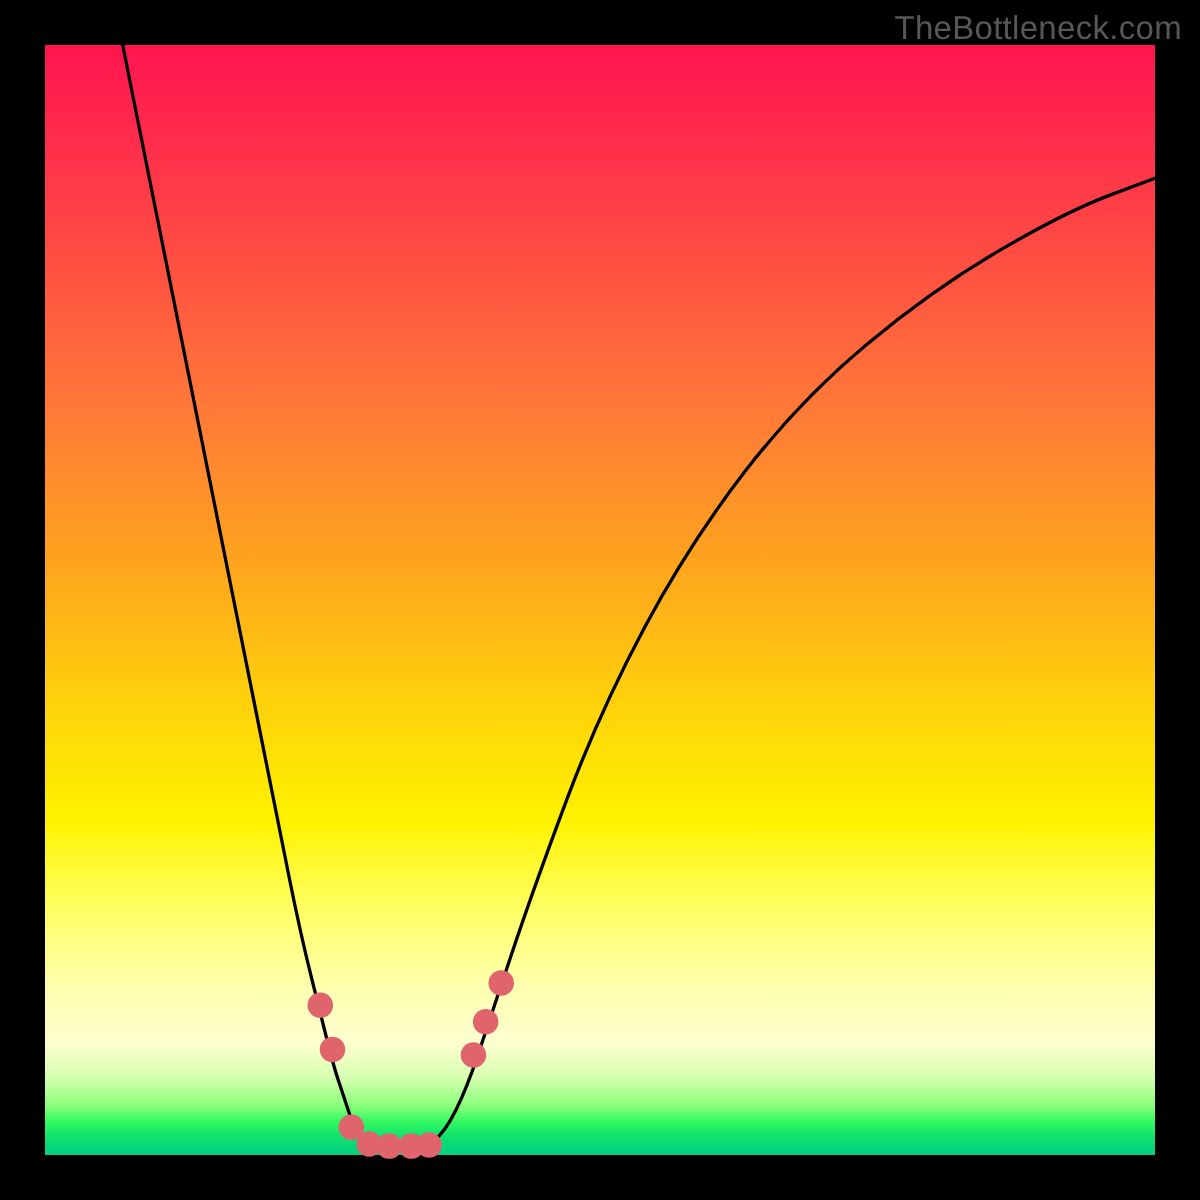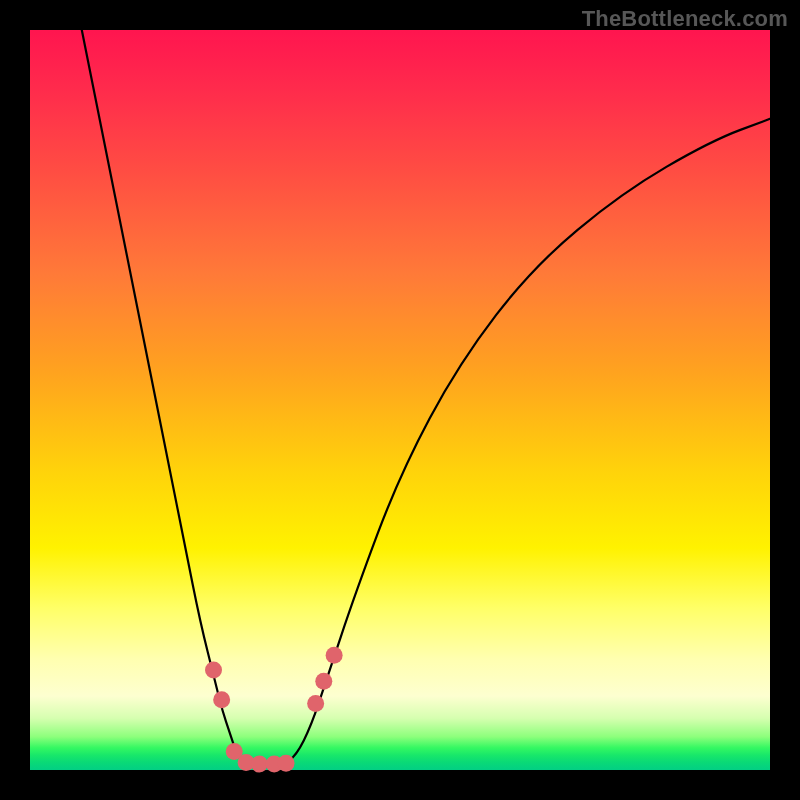--- a/index.html
+++ b/index.html
@@ -46,21 +46,21 @@
       #02cf84 100%
     );
   }
   .watermark {
     position: absolute;
     top: 6px;
     right: 12px;
     color: #575757;
     font-size: 22px;
     letter-spacing: 0.2px;
-    font-weight: 700;
+    font-weight: 400;
   }
   svg.curve-layer {
     position: absolute;
     left: 0;
     top: 0;
     width: 740px;
     height: 740px;
     overflow: visible;
   }
 </style>

